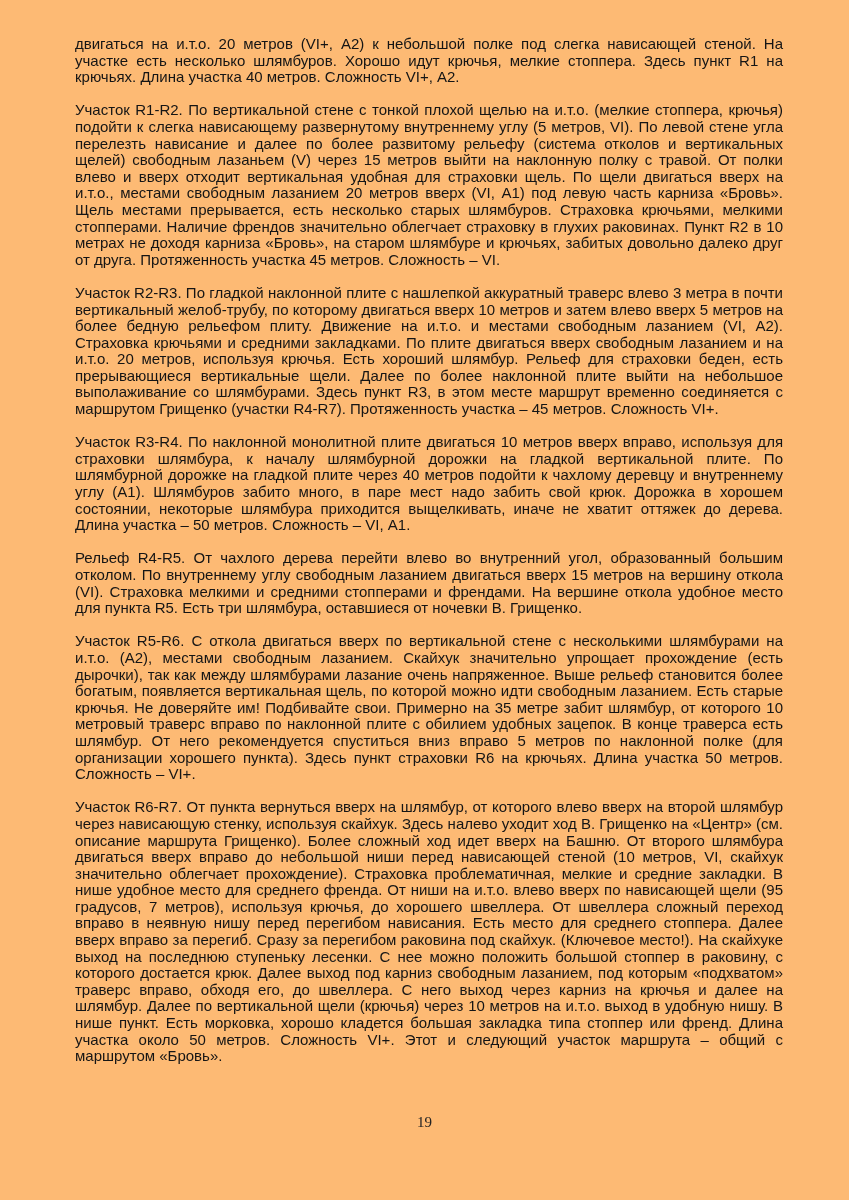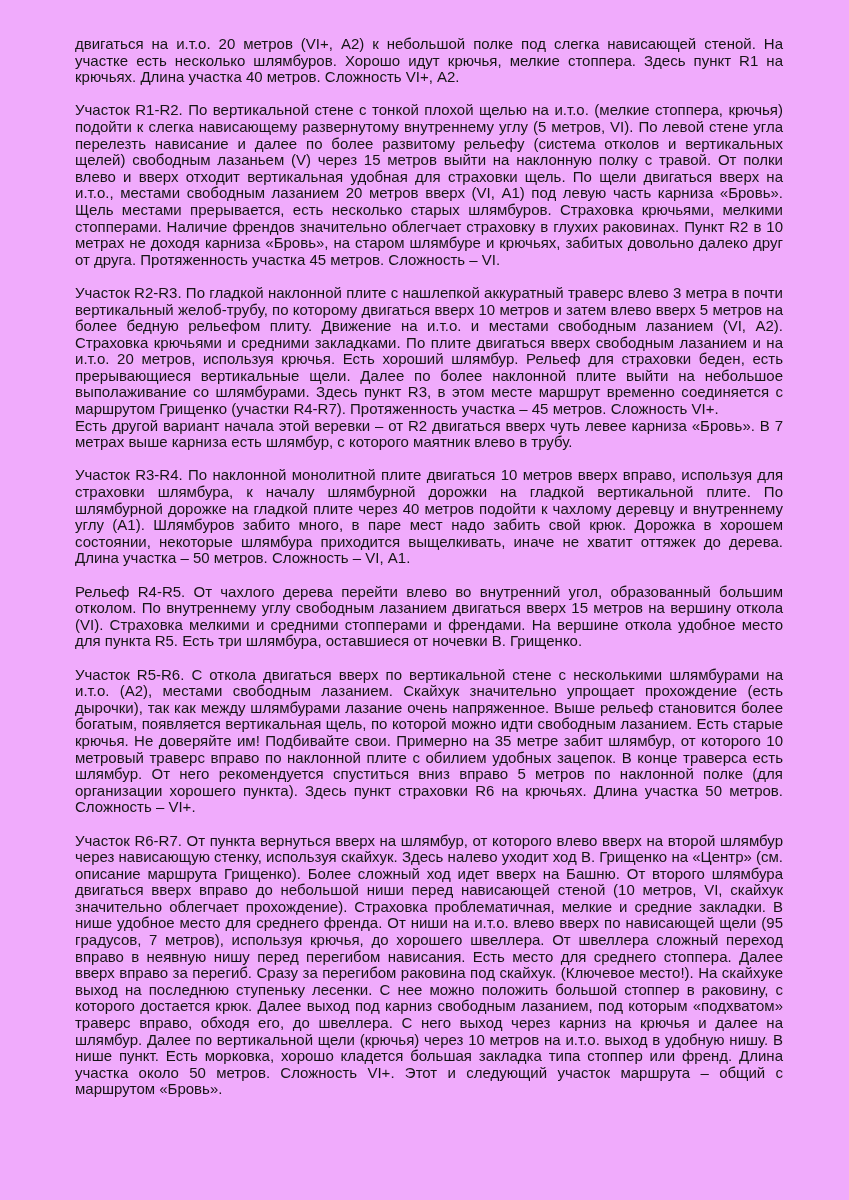--- a/index.html
+++ b/index.html
@@ -4,21 +4,21 @@
 <style>
   html, body {
     margin: 0;
     padding: 0;
     background: #ffffff;
   }
   .page {
     position: relative;
     width: 849px;
     height: 1200px;
-    background: #f0abfc;
+    background: #fdba74;
     overflow: hidden;
   }
   .text-block {
     position: absolute;
     left: 75px;
     top: 36px;
     width: 708px;
     font-family: "Liberation Sans", sans-serif;
     font-size: 15px;
     line-height: 16.6px;
@@ -51,25 +51,25 @@
 
 <div class="page">
   <div class="text-block">
 
     <p class="para first"><span class="hdr"></span><span>двигаться на и.т.о. 20 метров (VI+, А2) к небольшой полке под слегка нависающей стеной. На участке есть несколько шлямбуров. Хорошо идут крючья, мелкие стоппера. Здесь пункт R1 на крючьях. Длина участка 40 метров. Сложность VI+, А2.</span></p>
 
     <p class="para"><span class="hdr">Участок R1-R2.</span><span> По вертикальной стене с тонкой плохой щелью на и.т.о. (мелкие стоппера, крючья) подойти к слегка нависающему развернутому внутреннему углу (5 метров, VI). По левой стене угла перелезть нависание и далее по более развитому рельефу (система отколов и вертикальных щелей) свободным лазаньем (V) через 15 метров выйти на наклонную полку с травой. От полки влево и вверх отходит вертикальная удобная для страховки щель. По щели двигаться вверх на и.т.о., местами свободным лазанием 20 метров вверх (VI, А1) под левую часть карниза «Бровь». Щель местами прерывается, есть несколько старых шлямбуров. Страховка крючьями, мелкими стопперами. Наличие френдов значительно облегчает страховку в глухих раковинах. Пункт R2 в 10 метрах не доходя карниза «Бровь», на старом шлямбуре и крючьях, забитых довольно далеко друг от друга. Протяженность участка 45 метров. Сложность – VI.</span></p>
 
     <p class="para"><span class="hdr">Участок R2-R3</span><span>. По гладкой наклонной плите с нашлепкой аккуратный траверс влево 3 метра в почти вертикальный желоб-трубу, по которому двигаться вверх 10 метров и затем влево вверх 5 метров на более бедную рельефом плиту. Движение на и.т.о. и местами свободным лазанием (VI, А2). Страховка крючьями и средними закладками. По плите двигаться вверх свободным лазанием и на и.т.о. 20 метров, используя крючья. Есть хороший шлямбур. Рельеф для страховки беден, есть прерывающиеся вертикальные щели. Далее по более наклонной плите выйти на небольшое выполаживание со шлямбурами. Здесь пункт R3, в этом месте маршрут временно соединяется с маршрутом Грищенко (участки R4-R7). Протяженность участка – 45 метров. Сложность VI+.</span></p>
 
-    <p class="para no-gap"><span class="hdr"></span><span>Есть другой вариант начала этой веревки – от R2 двигаться вверх чуть левее карниза «Бровь». В 7 метрах выше карниза есть шлямбур, с которого маятник влево в трубу.</span></p>
 
     <p class="para"><span class="hdr">Участок R3-R4</span><span>. По наклонной монолитной плите двигаться 10 метров вверх вправо, используя для страховки шлямбура, к началу шлямбурной дорожки на гладкой вертикальной плите. По шлямбурной дорожке на гладкой плите через 40 метров подойти к чахлому деревцу и внутреннему углу (А1). Шлямбуров забито много, в паре мест надо забить свой крюк. Дорожка в хорошем состоянии, некоторые шлямбура приходится выщелкивать, иначе не хватит оттяжек до дерева. Длина участка – 50 метров. Сложность – VI, А1.</span></p>
 
     <p class="para"><span class="hdr">Рельеф R4-R5.</span><span> От чахлого дерева перейти влево во внутренний угол, образованный большим отколом. По внутреннему углу свободным лазанием двигаться вверх 15 метров на вершину откола (VI). Страховка мелкими и средними стопперами и френдами. На вершине откола удобное место для пункта R5. Есть три шлямбура, оставшиеся от ночевки В. Грищенко.</span></p>
 
     <p class="para"><span class="hdr">Участок R5-R6</span><span>. С откола двигаться вверх по вертикальной стене с несколькими шлямбурами на и.т.о. (А2), местами свободным лазанием. Скайхук значительно упрощает прохождение (есть дырочки), так как между шлямбурами лазание очень напряженное. Выше рельеф становится более богатым, появляется вертикальная щель, по которой можно идти свободным лазанием. Есть старые крючья. Не доверяйте им! Подбивайте свои. Примерно на 35 метре забит шлямбур, от которого 10 метровый траверс вправо по наклонной плите с обилием удобных зацепок. В конце траверса есть шлямбур. От него рекомендуется спуститься вниз вправо 5 метров по наклонной полке (для организации хорошего пункта). Здесь пункт страховки R6 на крючьях. Длина участка 50 метров. Сложность – VI+.</span></p>
 
     <p class="para"><span class="hdr">Участок R6-R7</span><span>. От пункта вернуться вверх на шлямбур, от которого влево вверх на второй шлямбур через нависающую стенку, используя скайхук. Здесь налево уходит ход В. Грищенко на «Центр» (см. описание маршрута Грищенко). Более сложный ход идет вверх на Башню.  От второго шлямбура двигаться вверх вправо до небольшой ниши перед нависающей стеной (10 метров, VI, скайхук значительно облегчает прохождение). Страховка проблематичная, мелкие и средние закладки. В нише удобное место для среднего френда. От ниши на и.т.о. влево вверх по нависающей щели (95 градусов, 7 метров), используя крючья, до хорошего швеллера. От швеллера сложный переход вправо в неявную нишу перед перегибом нависания. Есть место для среднего стоппера. Далее вверх вправо за перегиб. Сразу за перегибом раковина под скайхук. (Ключевое место!). На скайхуке выход на последнюю ступеньку лесенки. С нее можно положить большой стоппер в раковину, с которого достается крюк. Далее выход под карниз свободным лазанием, под которым «подхватом» траверс вправо, обходя его, до швеллера. С него выход через карниз на крючья и далее на шлямбур. Далее по вертикальной щели (крючья) через 10 метров на и.т.о. выход в удобную нишу. В нише пункт. Есть морковка, хорошо кладется большая закладка типа стоппер или френд. Длина участка около 50 метров. Сложность VI+. Этот и следующий участок маршрута – общий с маршрутом «Бровь».</span></p>
 
   </div>
 
+  <div class="page-number">19</div>
 </div>
 
 </body></html>

